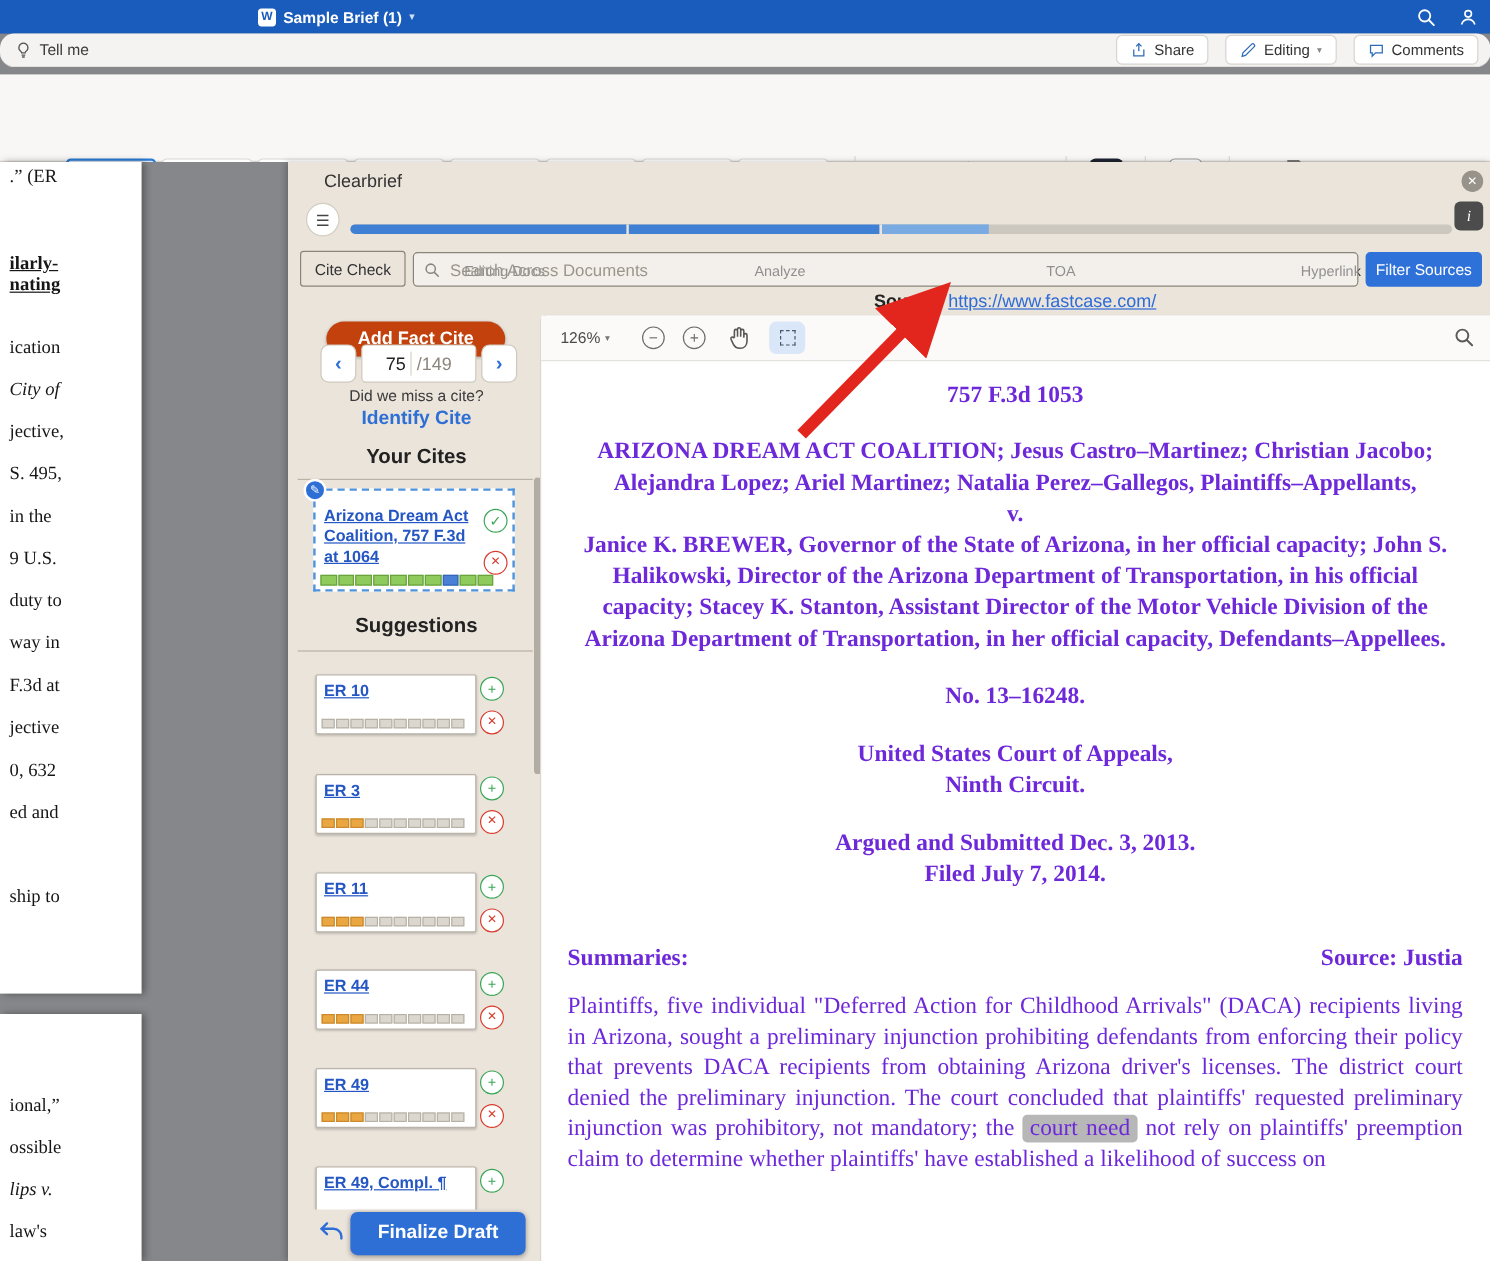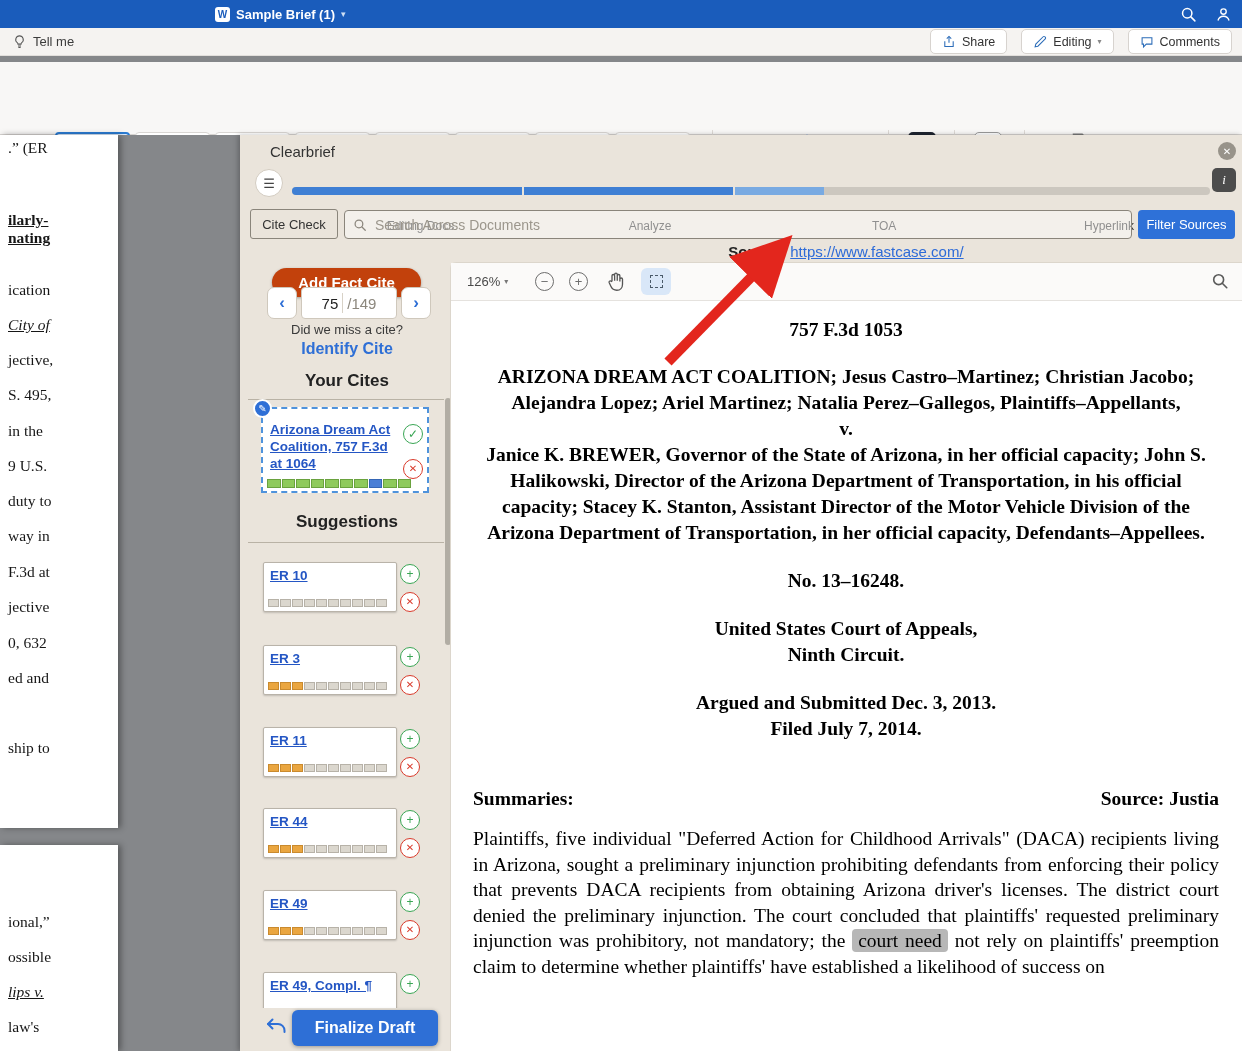--- a/index.html
+++ b/index.html
@@ -13,21 +13,21 @@
   .title-group{position:absolute;left:215px;display:flex;align-items:center;gap:6px;cursor:default;}
   .word-icon{width:15px;height:15px;background:#fff;border-radius:3px;color:#1a5cbb;
              font-size:10px;font-weight:bold;display:flex;align-items:center;justify-content:center;}
   .title-text{font-size:13px;font-weight:bold;}
   .title-chev{font-size:9px;color:#cfe0f5;}
   .titlebar-right{position:absolute;right:10px;display:flex;gap:18px;align-items:center;}
   .tb-ic{width:17px;height:17px;color:#fff;}
 
   
   .tellme{position:absolute;left:0;top:28px;width:1242px;height:28px;background:#f5f3f1;
-          border-bottom:1px solid #e2dfdc;display:flex;align-items:center;}
+          border-bottom:1px solid #e2dfdc;display:flex;align-items:center;border-radius:12px;}
   .tellme-left{position:absolute;left:12px;display:flex;align-items:center;gap:6px;color:#3c3c3c;font-size:13px;}
   .qa-group{position:absolute;right:10px;display:flex;gap:14px;}
   .qa-btn{height:25px;background:#fff;border:1px solid #d7d3cf;border-radius:5px;
           display:flex;align-items:center;gap:6px;padding:0 11px;font-size:12.5px;color:#333;cursor:pointer;}
   .qa-btn svg{width:14px;height:14px;color:#2b6cb8;}
 
   
   .ribbon{position:absolute;left:0;top:62px;width:1242px;height:73px;background:#f8f7f6;
           border-bottom:1px solid #d6d3d0;}
   .style-box{position:absolute;top:70px;width:75px;height:52px;background:#fff;border:1px solid #d9d6d3;
@@ -51,21 +51,21 @@
   .cb-dark{width:28px;height:28px;background:#1e2430;border-radius:5px;color:#fff;font-weight:bold;
            font-size:13px;display:flex;align-items:center;justify-content:center;}
   .cb-light{width:28px;height:28px;background:#fff;border:1px solid #9a9a9a;border-radius:5px;color:#1e2430;
            font-weight:bold;font-size:13px;display:flex;align-items:center;justify-content:center;}
 
   
   .doc-strip{position:absolute;left:0;top:135px;width:240px;height:916px;background:#85878a;}
   .page{position:absolute;left:0;width:118px;background:#fff;box-shadow:3px 0 6px rgba(0,0,0,.35);}
   .frag{position:absolute;left:8px;font-family:"Liberation Serif",serif;font-size:15.5px;color:#161616;white-space:nowrap;}
   .frag.bu{font-weight:bold;text-decoration:underline;}
-  .frag.it{font-style:italic;text-decoration:underline;}
+  .frag.it{font-style:italic;}
 
   
   .panel{position:absolute;left:240px;top:135px;width:1002px;height:916px;background:#eae4db;
          box-shadow:-2px 0 5px rgba(0,0,0,.25);}
   .panel-title{position:absolute;left:30px;top:8px;font-size:15px;color:#333;}
   .close-btn{position:absolute;left:978px;top:7px;width:18px;height:18px;border-radius:50%;background:#98938a;
              color:#fff;font-size:10px;display:flex;align-items:center;justify-content:center;cursor:pointer;}
   .menu-btn{position:absolute;left:15px;top:34px;width:28px;height:28px;border-radius:50%;background:#fff;
             border:1px solid #d3ccc1;color:#444;font-size:13px;display:flex;align-items:center;justify-content:center;cursor:pointer;}
   .ptrack{position:absolute;left:52px;top:52px;width:918px;height:8px;background:#ccc7bf;border-radius:4px;}
@@ -143,21 +143,21 @@
   .zoom-chev{font-size:8px;color:#777;}
   .vcirc{position:absolute;width:19px;height:19px;border-radius:50%;border:1.5px solid #6d6d6d;color:#6d6d6d;
          display:flex;align-items:center;justify-content:center;font-size:13px;line-height:1;cursor:pointer;}
   .hand-ic{position:absolute;left:154px;top:8px;width:21px;height:21px;color:#555;cursor:pointer;}
   .marquee-btn{position:absolute;left:190px;top:5px;width:30px;height:27px;background:#d9e7f8;border-radius:6px;
                display:flex;align-items:center;justify-content:center;cursor:pointer;}
   .marquee-ic{width:13px;height:13px;border:1.5px dashed #4a5a6a;}
   .vsearch{position:absolute;right:14px;top:9px;width:18px;height:18px;color:#5a5a5a;cursor:pointer;}
 
   .doc{position:absolute;left:0;top:38px;width:792px;height:751px;overflow:hidden;
-       font-family:"Liberation Serif",serif;color:#000000;}
+       font-family:"Liberation Serif",serif;color:#6d28d9;}
   .doc-inner{padding:16px 24px 0 22px;}
   .cb{text-align:center;font-weight:bold;font-size:19.5px;line-height:26px;}
   .mb21{margin-bottom:21px;} .mb22{margin-bottom:22px;}
   .sum-row{margin-top:46px;display:flex;justify-content:space-between;font-weight:bold;font-size:19.5px;}
   .body-p{margin-top:16px;font-size:19.5px;line-height:25.5px;text-align:justify;}
   .hl{background:#b7b7b7;border-radius:4px;padding:1px 6px;}
 
   .arrow-svg{position:absolute;left:600px;top:230px;width:220px;height:150px;z-index:60;pointer-events:none;}
 </style>
 </head>

